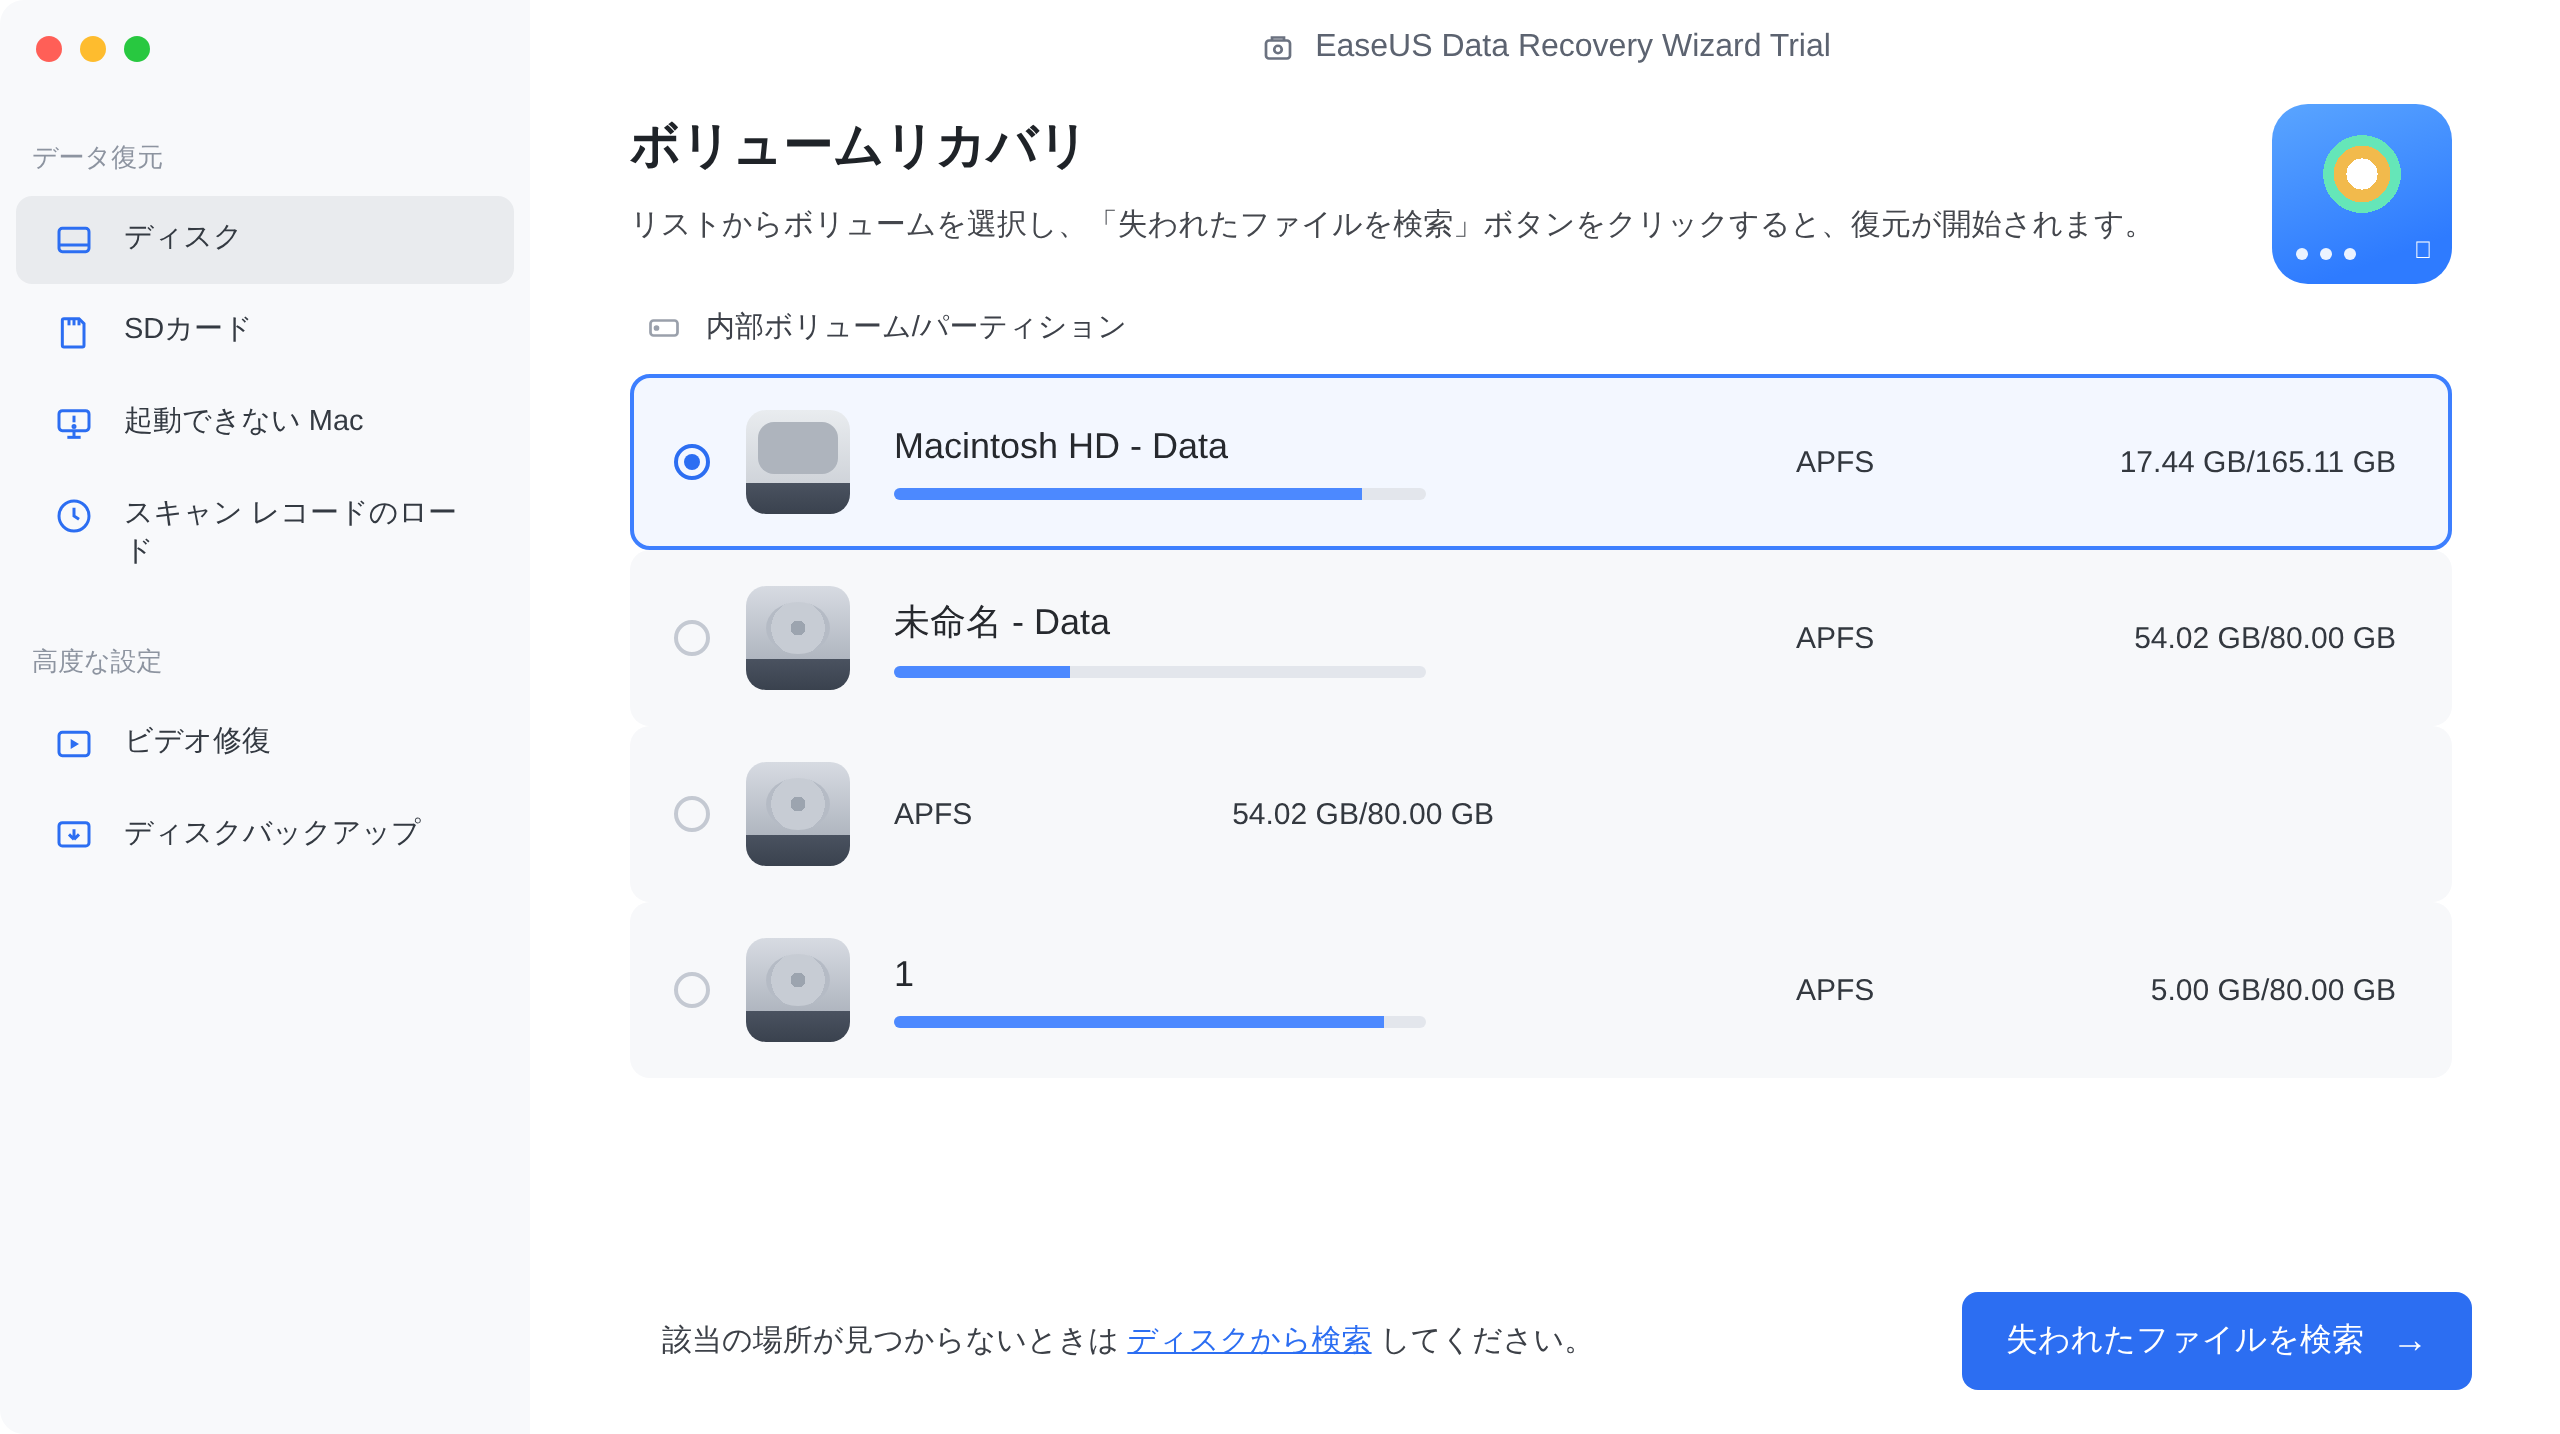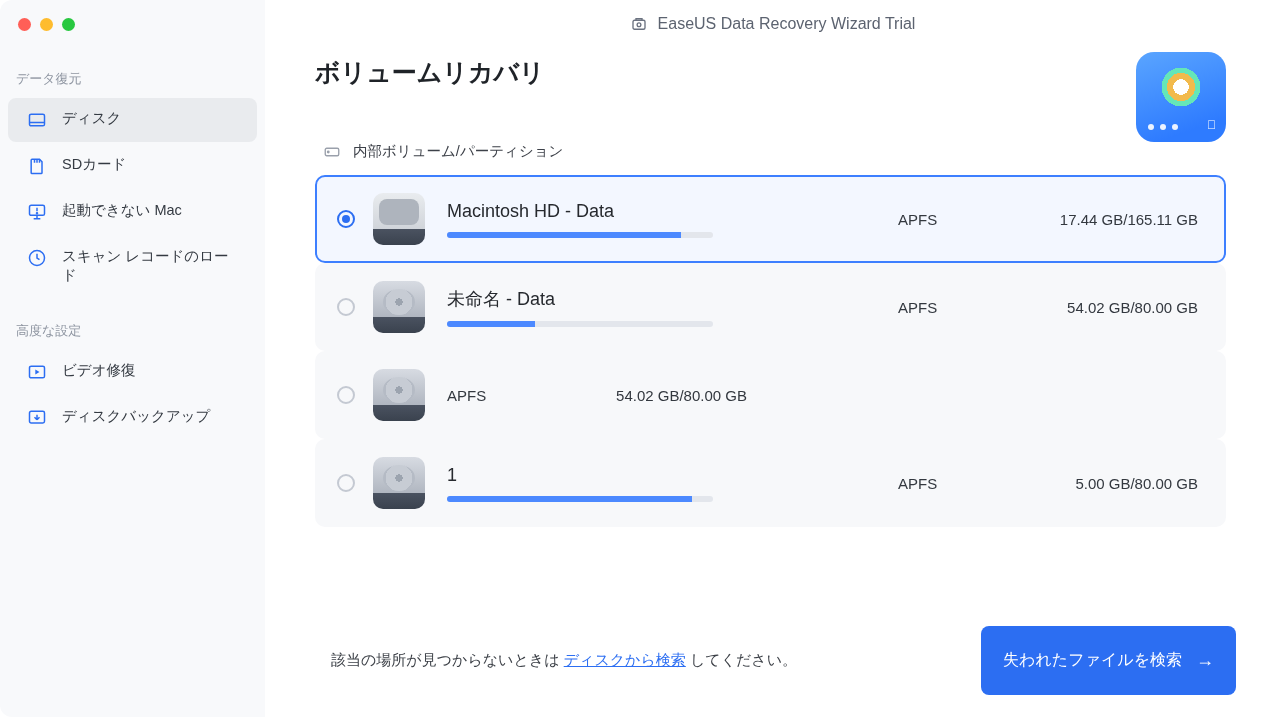--- a/index.html
+++ b/index.html
@@ -54,21 +54,21 @@
 .vol-mid { flex:1; }
 .vol-name { font-size:18px; color:#26292e; margin-bottom:10px; }
 .progress { width:266px; height:6px; background:#e3e6ec; border-radius:4px; overflow:hidden; }
 .progress-fill { height:100%; background:#4c89ff; }
 .vol-type { width:120px; font-size:15px; color:#33383f; }
 .vol-size { width:180px; text-align:right; font-size:15px; color:#33383f; }
 
 .footer { position:absolute; bottom:22px; left:66px; right:44px; display:flex; align-items:center; justify-content:space-between; }
 .footer-text { font-size:15px; color:#3c4047; }
 .footer-link { color:#2c6ef2; text-decoration:underline; cursor:pointer; }
-.scan-btn { background:#2c6ef2; color:#fff; border:none; border-radius:8px; padding:24px 22px; font-size:16px; display:flex; align-items:center; gap:14px; cursor:pointer; }
+.scan-btn { background:#2c6ef2; color:#fff; border:none; border-radius:8px; padding:14px 22px; font-size:16px; display:flex; align-items:center; gap:14px; cursor:pointer; }
 .scan-btn .arrow { font-size:18px; }
 </style>
 </head>
 <body>
 
 <div class="window">
   <div class="traffic">
     <div class="tl red"></div>
     <div class="tl yellow"></div>
     <div class="tl green"></div>
@@ -154,20 +154,21 @@
             <circle cx="12" cy="13" r="2.5"></circle>
           </svg>
       </span>
       <span class="app-title">EaseUS Data Recovery Wizard  Trial</span>
     </div>
 
     <div class="content">
       <div class="hero">
         <div class="hero-text">
           <h1 class="page-title">ボリュームリカバリ</h1>
+          <p class="page-desc">リストからボリュームを選択し、「失われたファイルを検索」ボタンをクリックすると、復元が開始されます。</p>
         </div>
         <div class="hero-icon">
           <div class="dots">
               <span></span>
               <span></span>
               <span></span>
             </div>
           <span class="apple"></span>
         </div>
       </div>

